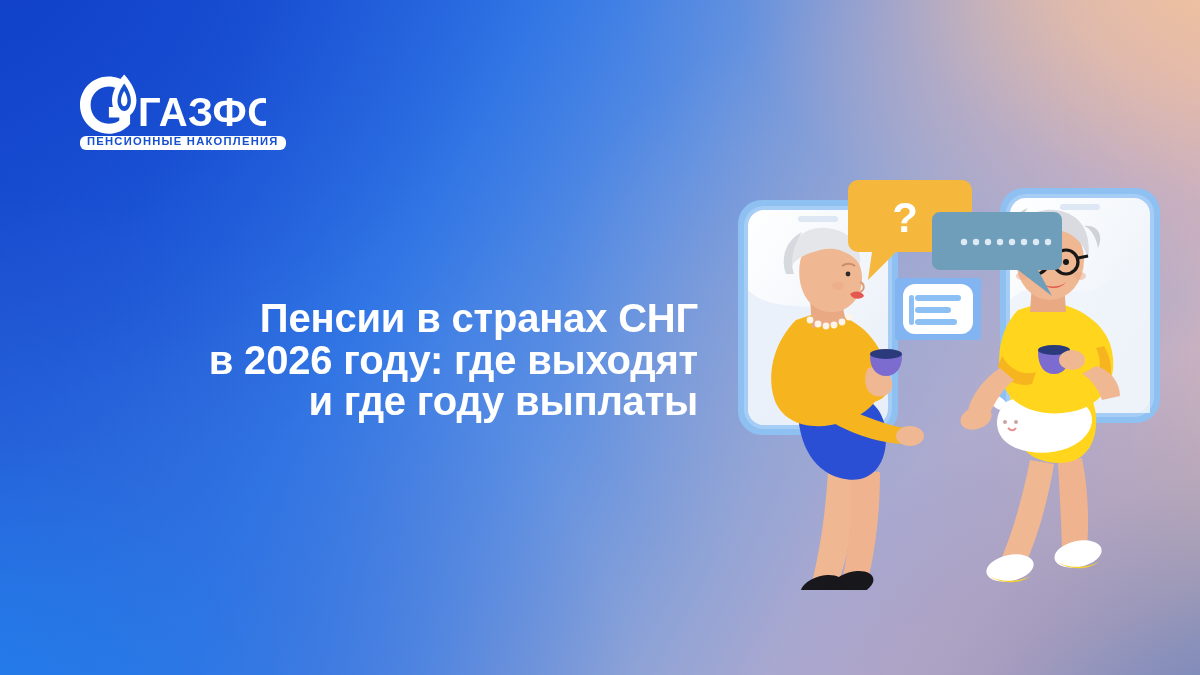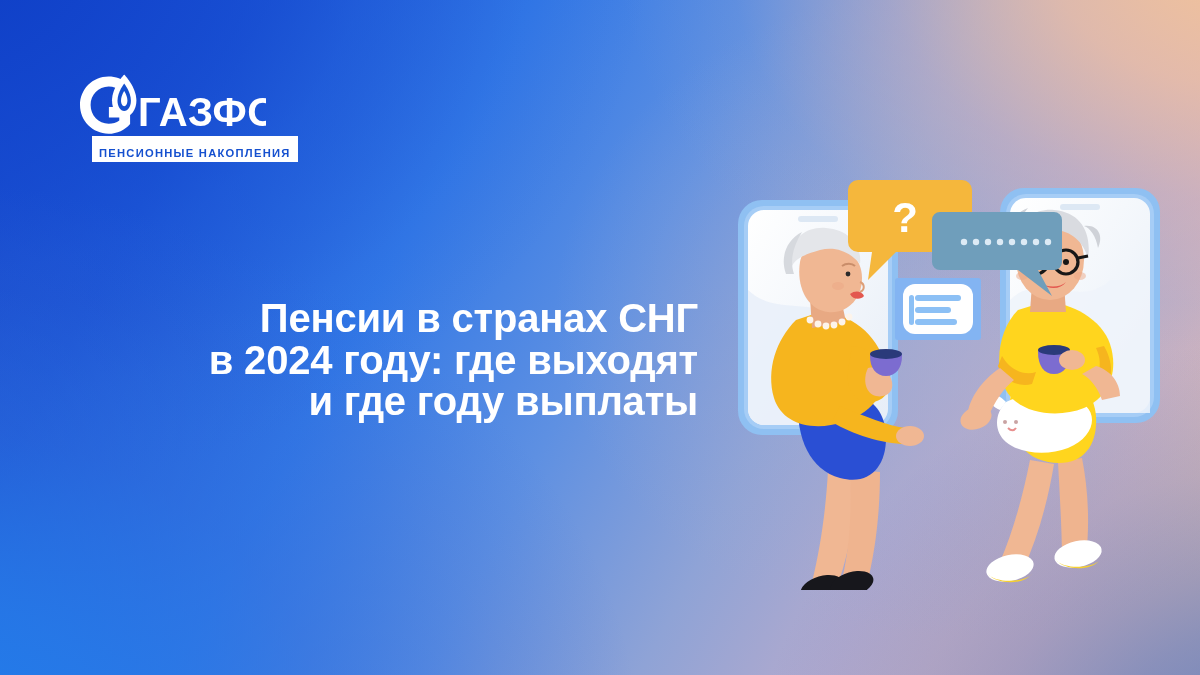--- a/index.html
+++ b/index.html
@@ -62,23 +62,22 @@
       rgba(168,174,208,.55) 0%,
       rgba(160,170,210,.30) 42%,
       rgba(150,168,212,0) 78%);
   }
 
   
   #logo{position:absolute;left:76px;top:74px;width:190px;height:104px;}
   #logo svg{display:block;}
   .logo-badge{
     position:absolute;left:4px;top:62px;
-    background:#ffffff;border-radius:0;
-    padding:12px 7px 3px 7px;
-    margin-left:12px;
+    background:#ffffff;border-radius:6px;
+    padding:0 7px 3px 7px;
   }
   .logo-badge span{
     display:block;
     font-family:"Liberation Sans","DejaVu Sans",sans-serif;
     font-weight:bold;font-size:11.2px;letter-spacing:1.25px;
     color:#1550cf;line-height:11px;white-space:nowrap;
   }
 
   
   #headline{
@@ -140,21 +139,21 @@
 
       <text x="62" y="52" fill="#ffffff" font-family="Liberation Sans, DejaVu Sans, sans-serif" font-size="40" font-weight="bold" letter-spacing="0.5">ГАЗФОНД</text>
     </svg>
     <div class="logo-badge">
       <span>ПЕНСИОННЫЕ НАКОПЛЕНИЯ</span>
     </div>
   </div>
 
   <div id="headline">
     <div>Пенсии в странах СНГ</div>
-    <div>в 2024 году: где выходят</div>
+    <div>в 2026 году: где выходят</div>
     <div>и где году выплаты</div>
   </div>
 
   <div id="art">
     <svg width="500" height="420" viewBox="0 0 500 420" aria-hidden="true">
       <defs>
         <clipPath id="clipScreenL">
             <rect x="48" y="40" width="140" height="215" rx="16"></rect>
           </clipPath>
         <clipPath id="clipScreenR">

